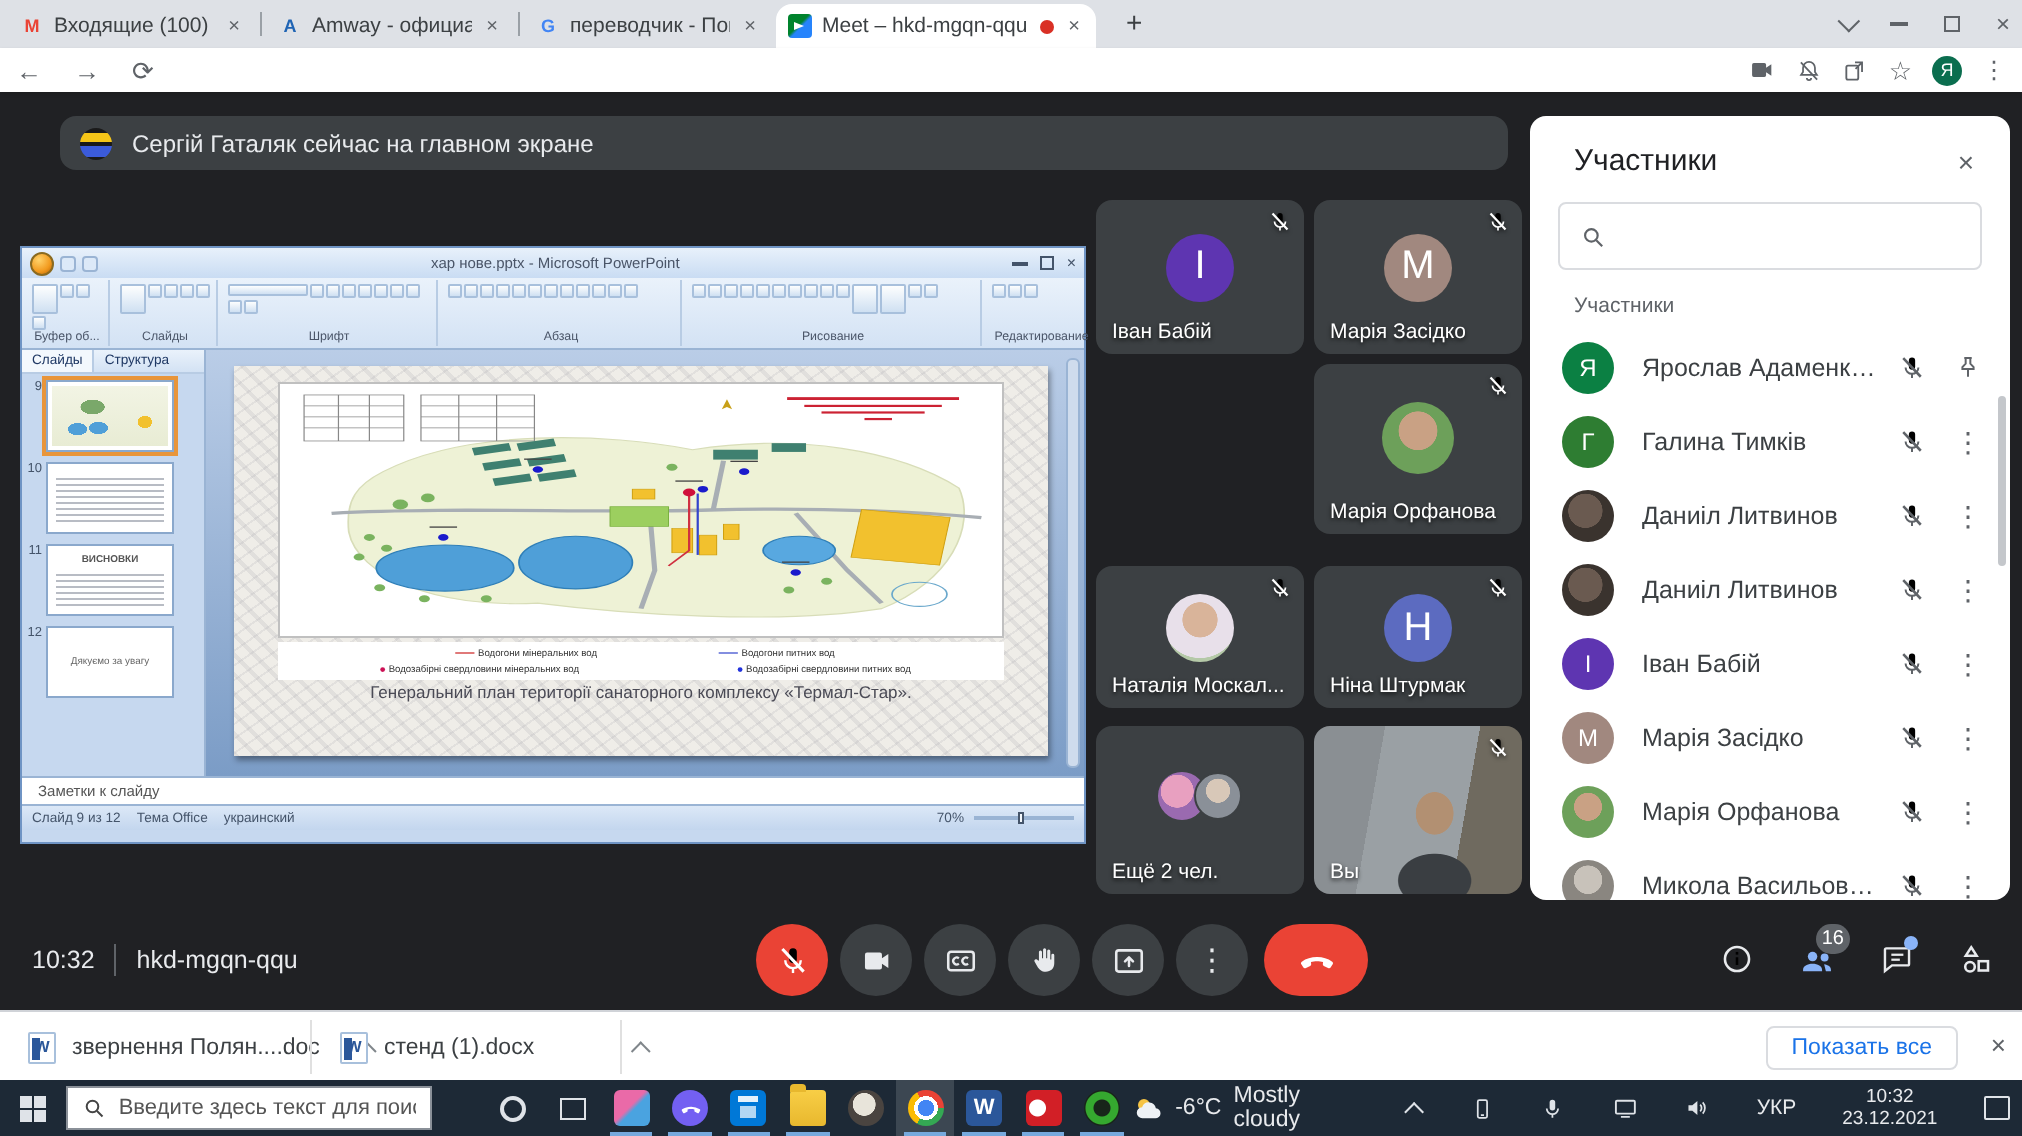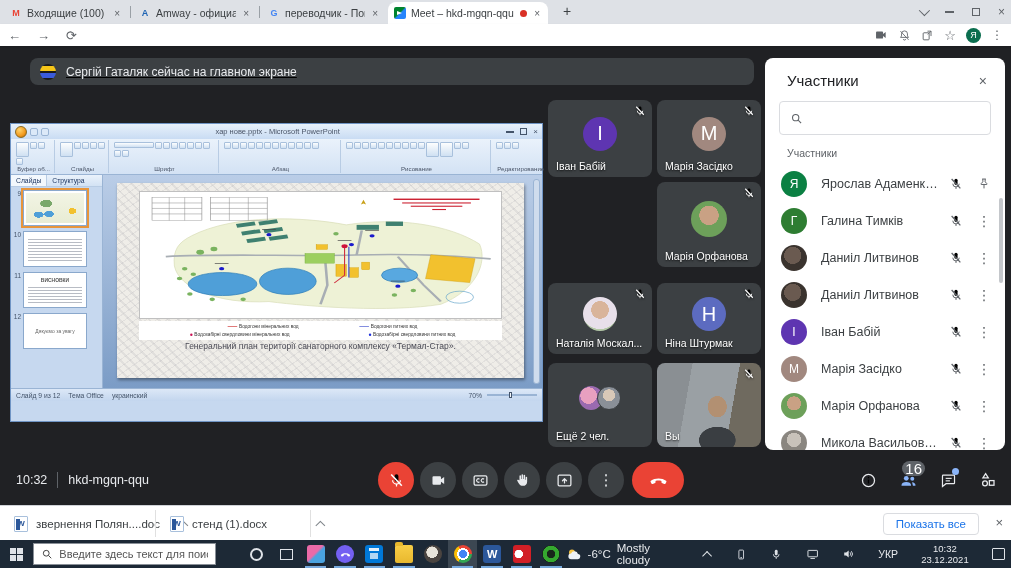--- a/index.html
+++ b/index.html
@@ -32,21 +32,21 @@
   
   .addressbar { position:absolute; left:0; top:24px; width:1011px; height:22px; background:#fff; display:flex; align-items:center; box-shadow:0 1px 2px rgba(0,0,0,.15); z-index:5; }
   .navbtn { color:#5f6368; font-size:13px; padding:0 8px; }
   .urlbox { display:flex; align-items:center; gap:6px; margin-left:6px; flex:0 0 auto; }
   .urltext { font-size:12px; color:#202124; }
   .abar-right { margin-left:auto; display:flex; align-items:center; gap:10px; padding-right:8px; color:#5f6368; }
   .avatar-sm { width:15px; height:15px; border-radius:50%; background:#0b6e4f; color:#fff; font-size:9px; display:flex; align-items:center; justify-content:center; }
 
   
   .meet { position:absolute; left:0; top:46px; width:1011px; height:459px; background:#202124; }
-  .banner { position:absolute; left:30px; top:12px; width:724px; height:27px; background:#3c4043; border-radius:8px; display:flex; align-items:center; gap:10px; padding:0 10px;text-decoration:underline; }
+  .banner { position:absolute; left:30px; top:12px; width:724px; height:27px; background:#3c4043; border-radius:8px; display:flex; align-items:center; gap:10px; padding:0 10px; }
   .banner-ic { width:16px; height:16px; border-radius:50%; background:linear-gradient(180deg,#1a1a1a 15%,#f5c518 15% 45%,#1a1a1a 45% 55%,#3b5bdb 55% 90%,#1a1a1a 90%); }
   .banner-txt { color:#e8eaed; font-size:12px; }
 
   
   .tile { position:absolute; background:#3c4043; border-radius:8px; overflow:hidden; }
   .tile .nm { position:absolute; left:8px; bottom:5px; color:#fff; font-size:10.5px; text-shadow:0 1px 2px rgba(0,0,0,.8); white-space:nowrap; }
   .tile .micoff { position:absolute; right:6px; top:5px; color:#fff; filter:drop-shadow(0 1px 1px rgba(0,0,0,.6)); }
   .tile .circ { position:absolute; left:50%; top:44%; transform:translate(-50%,-50%); border-radius:50%; color:#fff; display:flex; align-items:center; justify-content:center; font-size:20px; }
   .tile.speaking { border:3px solid #8ab4f8; }
   .vid-sergiy { background: radial-gradient(ellipse 30px 34px at 50% 58%, #c4a183 0 58%, rgba(0,0,0,0) 60%), radial-gradient(ellipse 52px 26px at 50% 100%, #565c50 0 60%, rgba(0,0,0,0) 62%), linear-gradient(#97a19a,#778078); }
@@ -62,21 +62,21 @@
   
   .meetbar { position:absolute; left:0; top:409px; width:1011px; height:50px; background:#202124; }
   .mb-left { position:absolute; left:16px; top:0; height:50px; display:flex; align-items:center; gap:10px; color:#e8eaed; font-size:12.5px; }
   .mb-sep { width:1px; height:16px; background:#5f6368; }
   .ctl { position:absolute; top:7px; width:36px; height:36px; border-radius:50%; background:#3c4043; color:#e8eaed; display:flex; align-items:center; justify-content:center; cursor:pointer; }
   .ctl.red { background:#ea4335; color:#fff; }
   .endcall { position:absolute; top:7px; width:52px; height:36px; border-radius:18px; background:#ea4335; color:#fff; display:flex; align-items:center; justify-content:center; cursor:pointer; }
   .mb-right { position:absolute; right:14px; top:0; height:50px; display:flex; align-items:center; gap:22px; color:#e8eaed; }
   .mb-ric { position:relative; cursor:pointer; }
   .mb-ric.active { color:#8ab4f8; }
-  .badge16 { position:absolute; right:-7px; top:-9px; min-width:15px; height:15px; border-radius:8px; background:#5f6368; color:#fff; font-size:15px; display:flex; align-items:center; justify-content:center; padding:0 3px; }
+  .badge16 { position:absolute; right:-7px; top:-9px; min-width:15px; height:15px; border-radius:8px; background:#5f6368; color:#fff; font-size:10px; display:flex; align-items:center; justify-content:center; padding:0 3px; }
   .bluedot { position:absolute; right:-2px; top:-3px; width:7px; height:7px; border-radius:50%; background:#8ab4f8; }
 
   
   .panel { position:absolute; left:765px; top:12px; width:240px; height:392px; background:#fff; border-radius:8px; overflow:hidden; }
   .p-head { display:flex; align-items:center; justify-content:space-between; padding:14px 18px 8px 22px; }
   .p-title { font-size:15px; color:#202124; }
   .p-close { font-size:14px; color:#5f6368; cursor:pointer; }
   .p-search { margin:4px 14px 10px 14px; height:34px; border:1px solid #dadce0; border-radius:4px; display:flex; align-items:center; gap:8px; padding:0 10px; color:#5f6368; }
   .p-search input { border:none; outline:none; flex:1; font-size:12.5px; color:#202124; font-family:"Liberation Sans",sans-serif; }
   .p-search input::placeholder { color:#80868b; }
@@ -583,20 +583,21 @@
                     <span class="dt" style="background:#2233dd"></span>
                     <span>Водозабірні свердловини питних вод</span>
                   </span>
               </div>
             </div>
             <div class="caption">Генеральний план території санаторного комплексу «Термал-Стар».</div>
           </div>
           <div class="v-scroll"></div>
         </div>
       </div>
+      <div class="notes">Заметки к слайду</div>
       <div class="ppt-status">
         <span>Слайд 9 из 12</span>
         <span>Тема Office</span>
         <span>украинский</span>
         <span class="right">
           <span>70%</span>
           <span class="zoomslider">
               <i></i>
             </span>
         </span>

